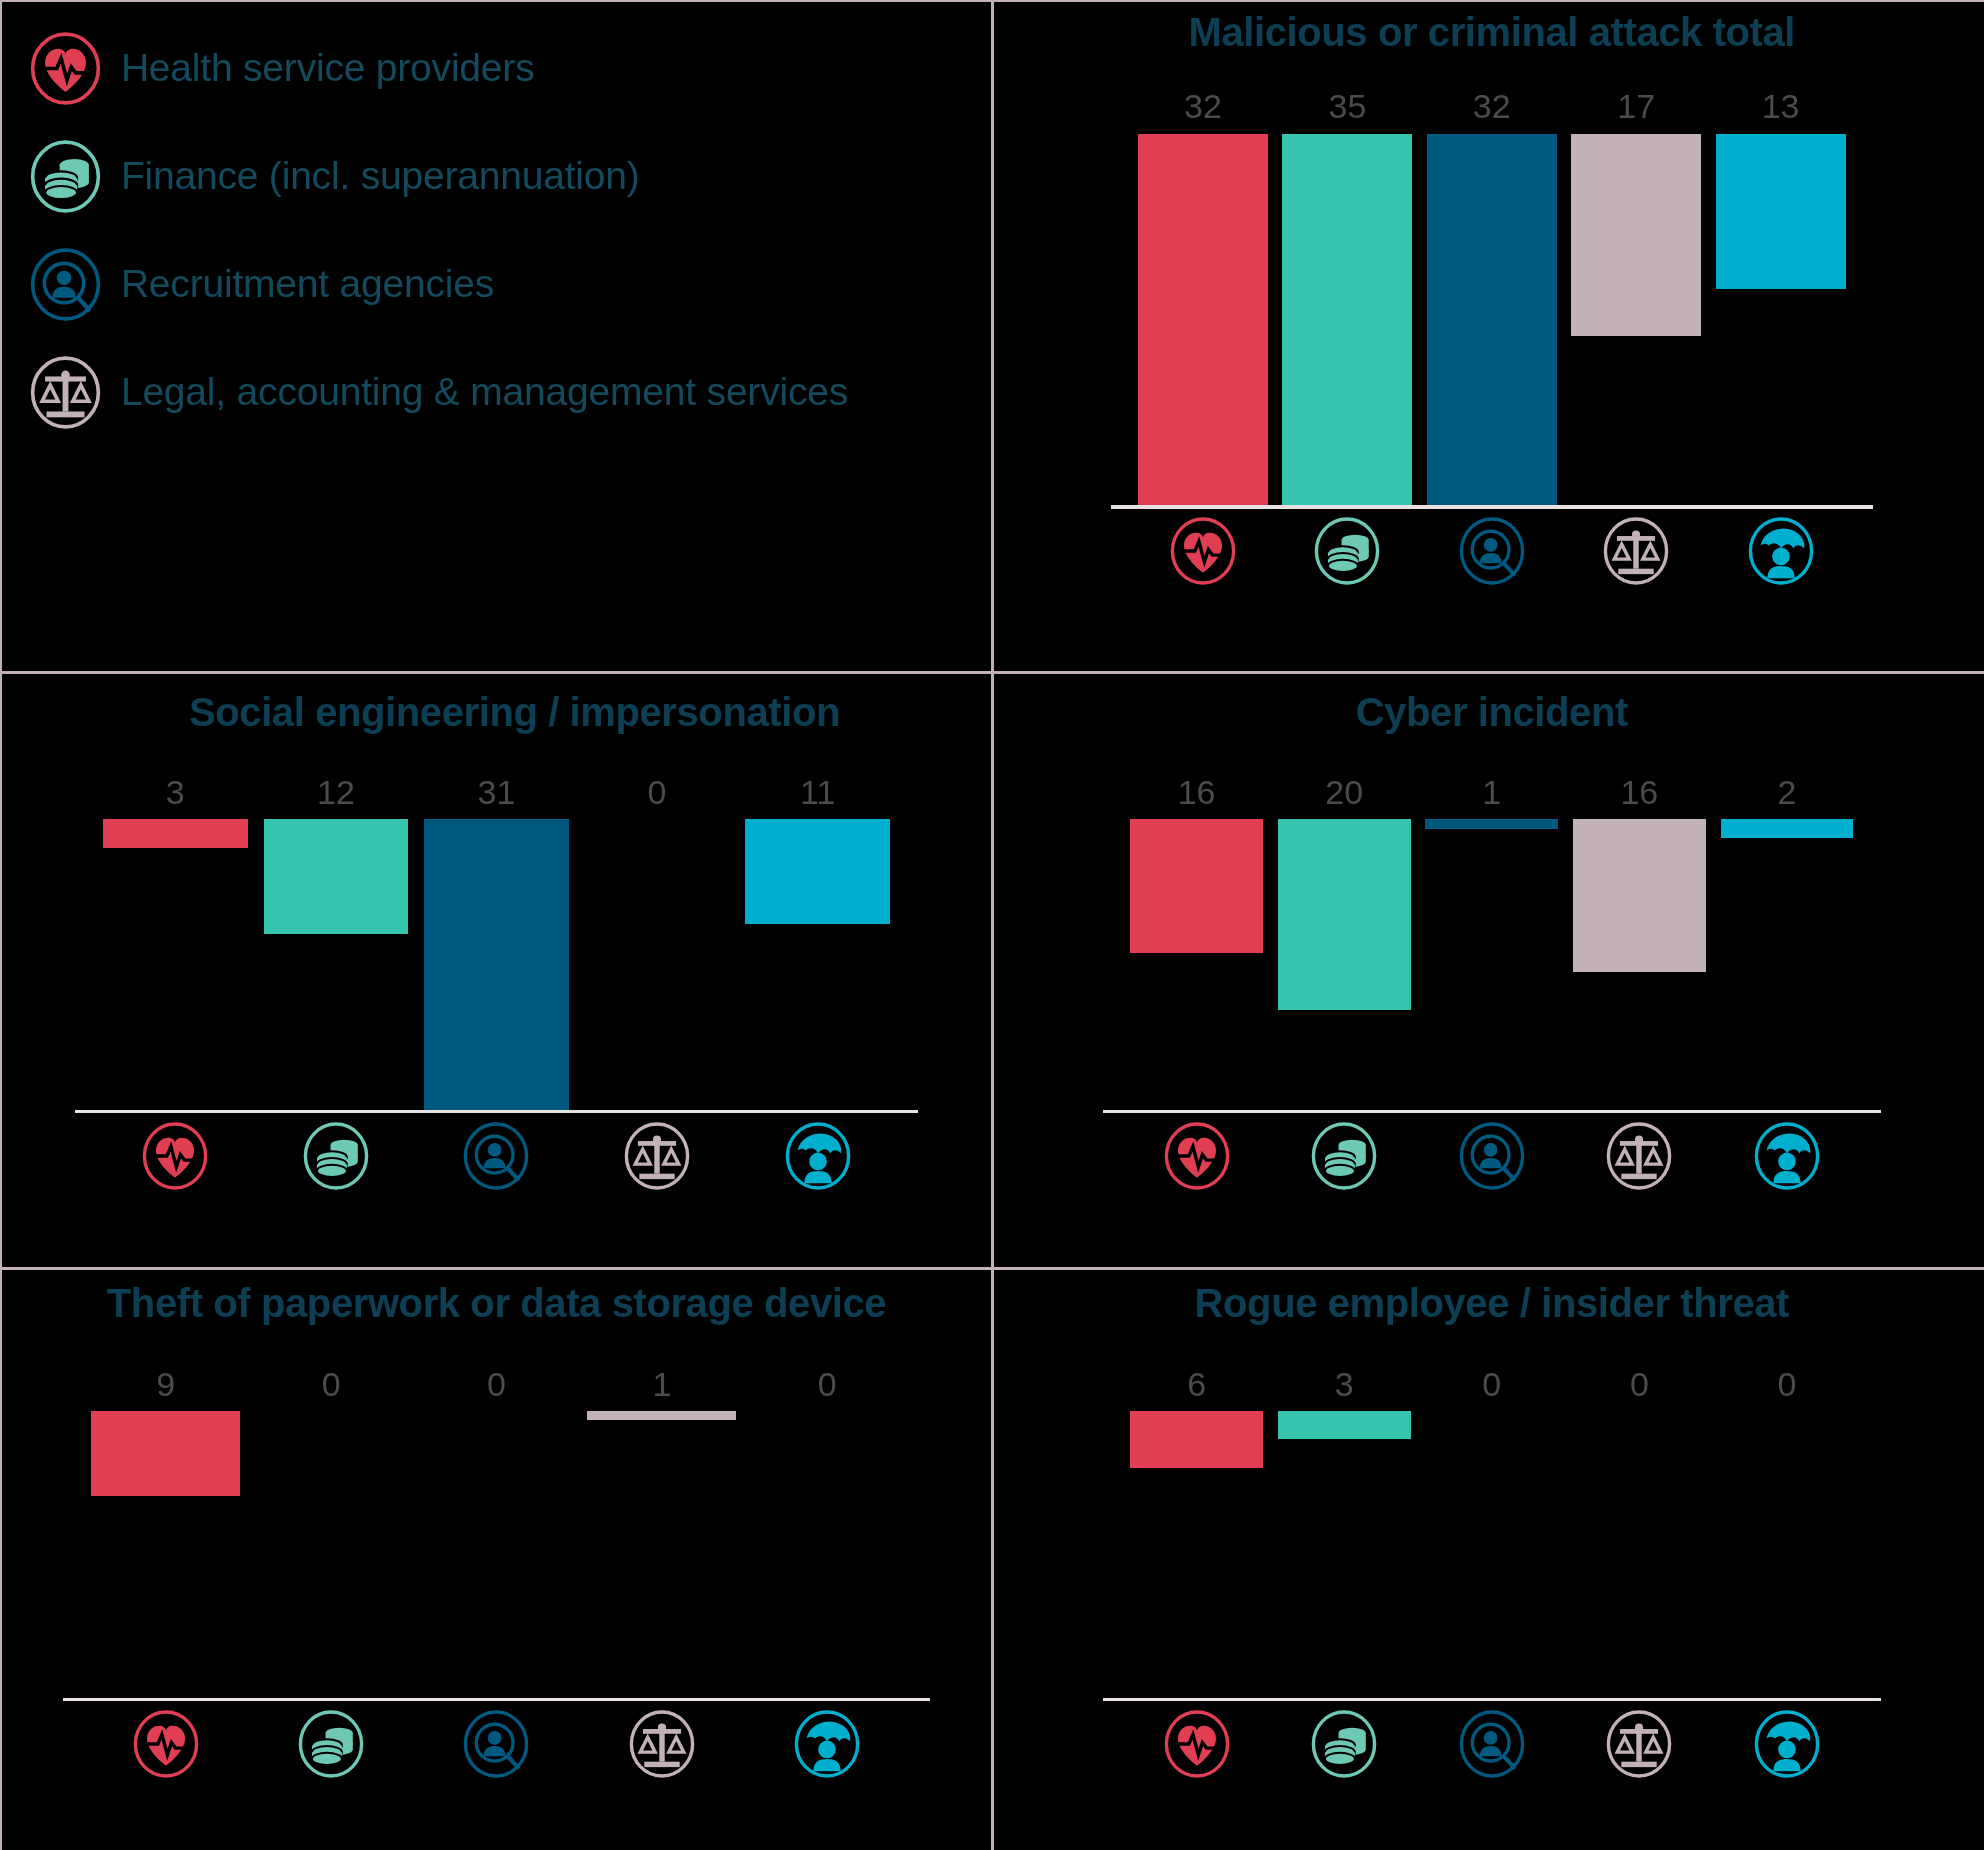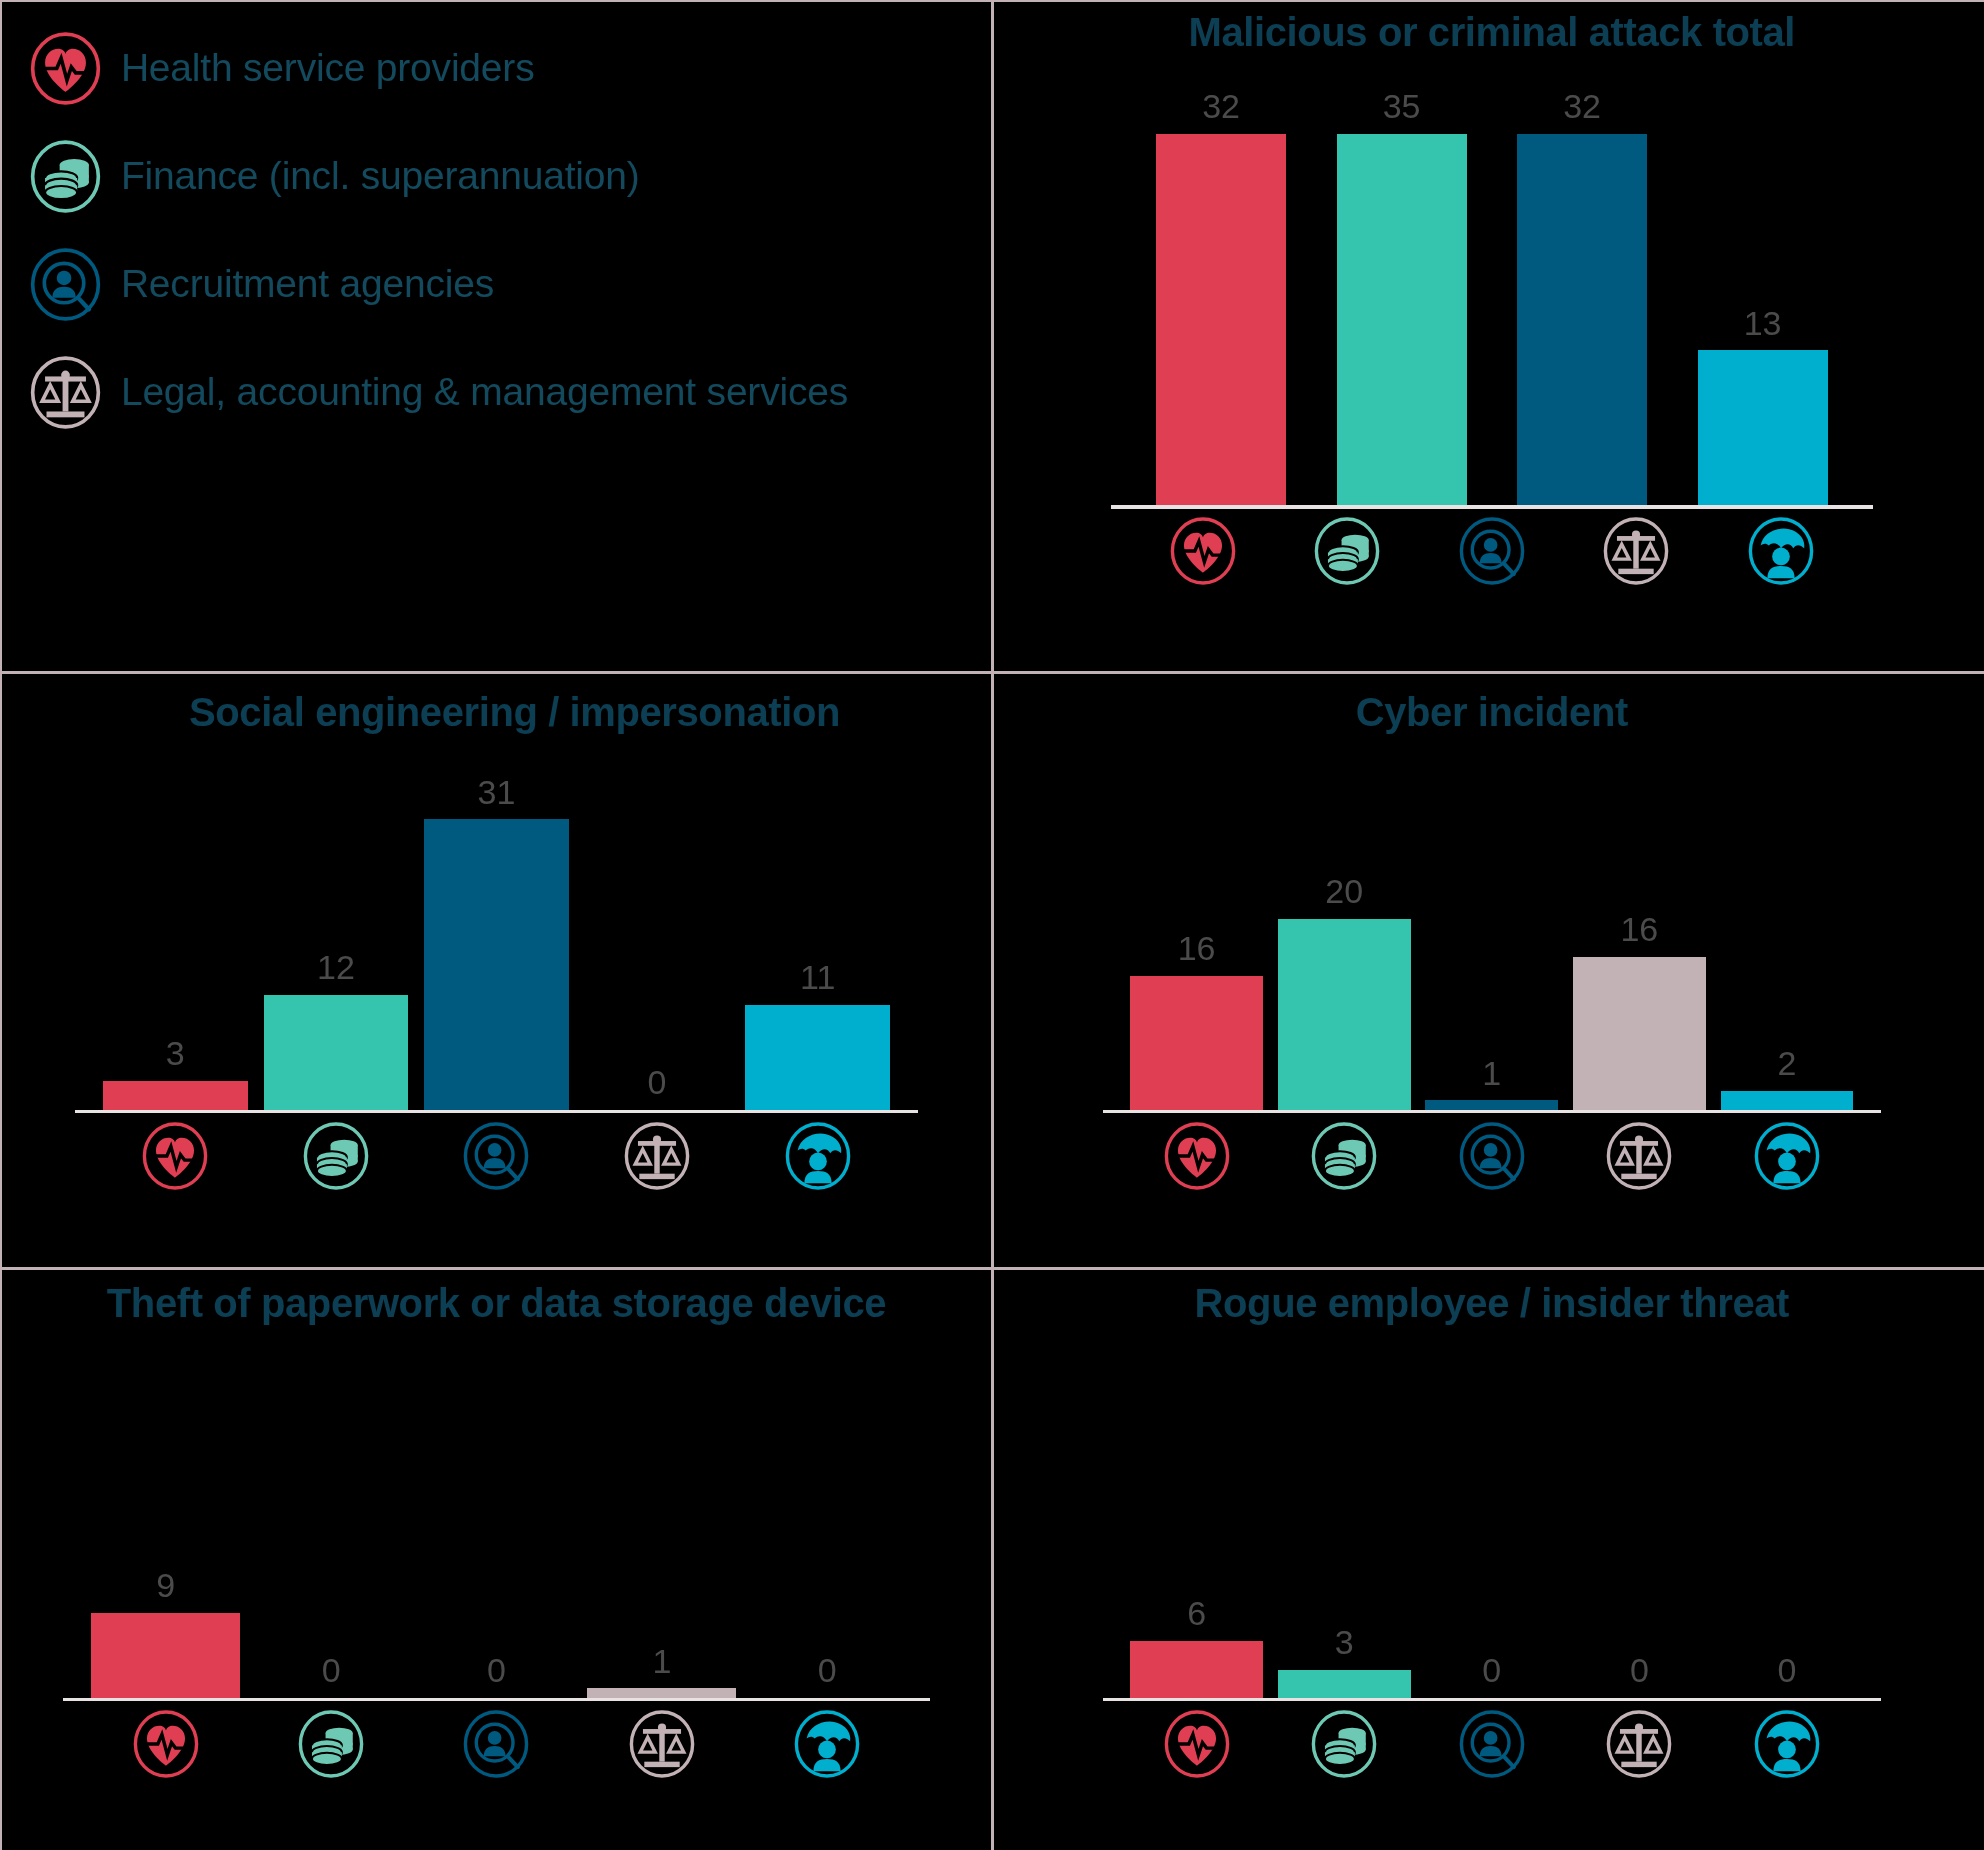--- a/index.html
+++ b/index.html
@@ -83,21 +83,21 @@
     display: flex;
     align-items: flex-end;
     justify-content: space-around;
   }
   .col {
     position: relative;
     width: 18%;
     display: flex;
     flex-direction: column;
     align-items: center;
-    justify-content: flex-end;
+    justify-content: flex-start;
     height: 100%;
     margin-top: 26px;
   }
   .bar-value {
     font-size: 34px;
     color: #4b4b4b;
     line-height: 1;
     margin-bottom: 10.5px;
   }
   .bar {
@@ -212,20 +212,24 @@
           </div>
           <div class="col">
             <div class="bar-value">35</div>
             <div class="bar" style="background: rgb(53, 196, 173); height: 416px;"></div>
           </div>
           <div class="col">
             <div class="bar-value">32</div>
             <div class="bar" style="background: rgb(0, 90, 128); height: 380px;"></div>
           </div>
           <div class="col">
+            <div class="bar-value">17</div>
+            <div class="bar" style="background: rgb(194, 178, 181); height: 202px;"></div>
+          </div>
+          <div class="col">
             <div class="bar-value">13</div>
             <div class="bar" style="background: rgb(0, 174, 206); height: 155px;"></div>
           </div>
         </div>
         <div class="axis" style="top: 503px; margin-left: 117px; margin-right: 117px;"></div>
         <div class="icon-row" style="top: 515px; padding-left: 137px; padding-right: 137px;">
           <div class="icon-cell">
             <div class="axis-badge">
               <svg width="68" height="68" viewBox="0 0 100 100" aria-hidden="true">
                 <ellipse cx="50" cy="50" rx="45" ry="47" fill="none" stroke="#e03e53" stroke-width="5"></ellipse>

